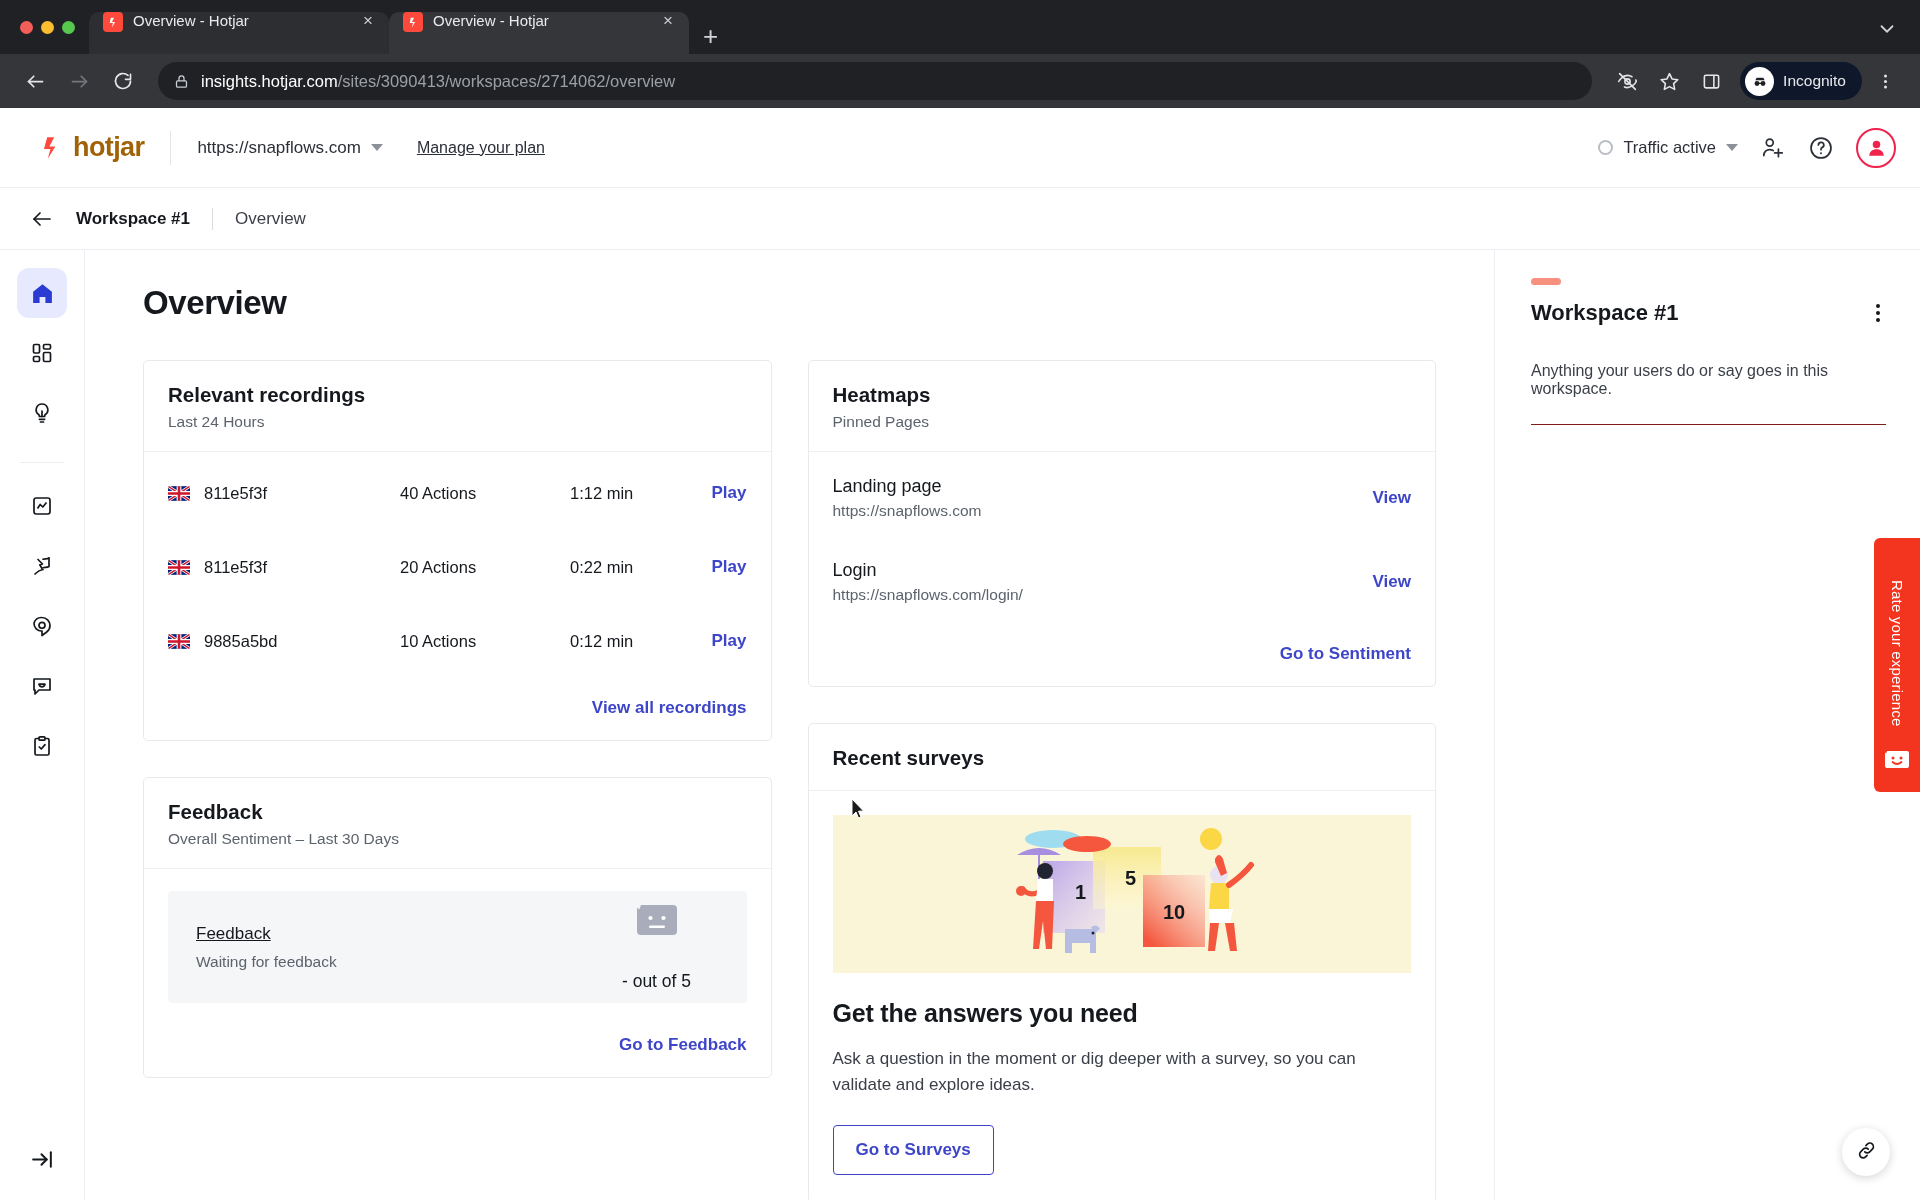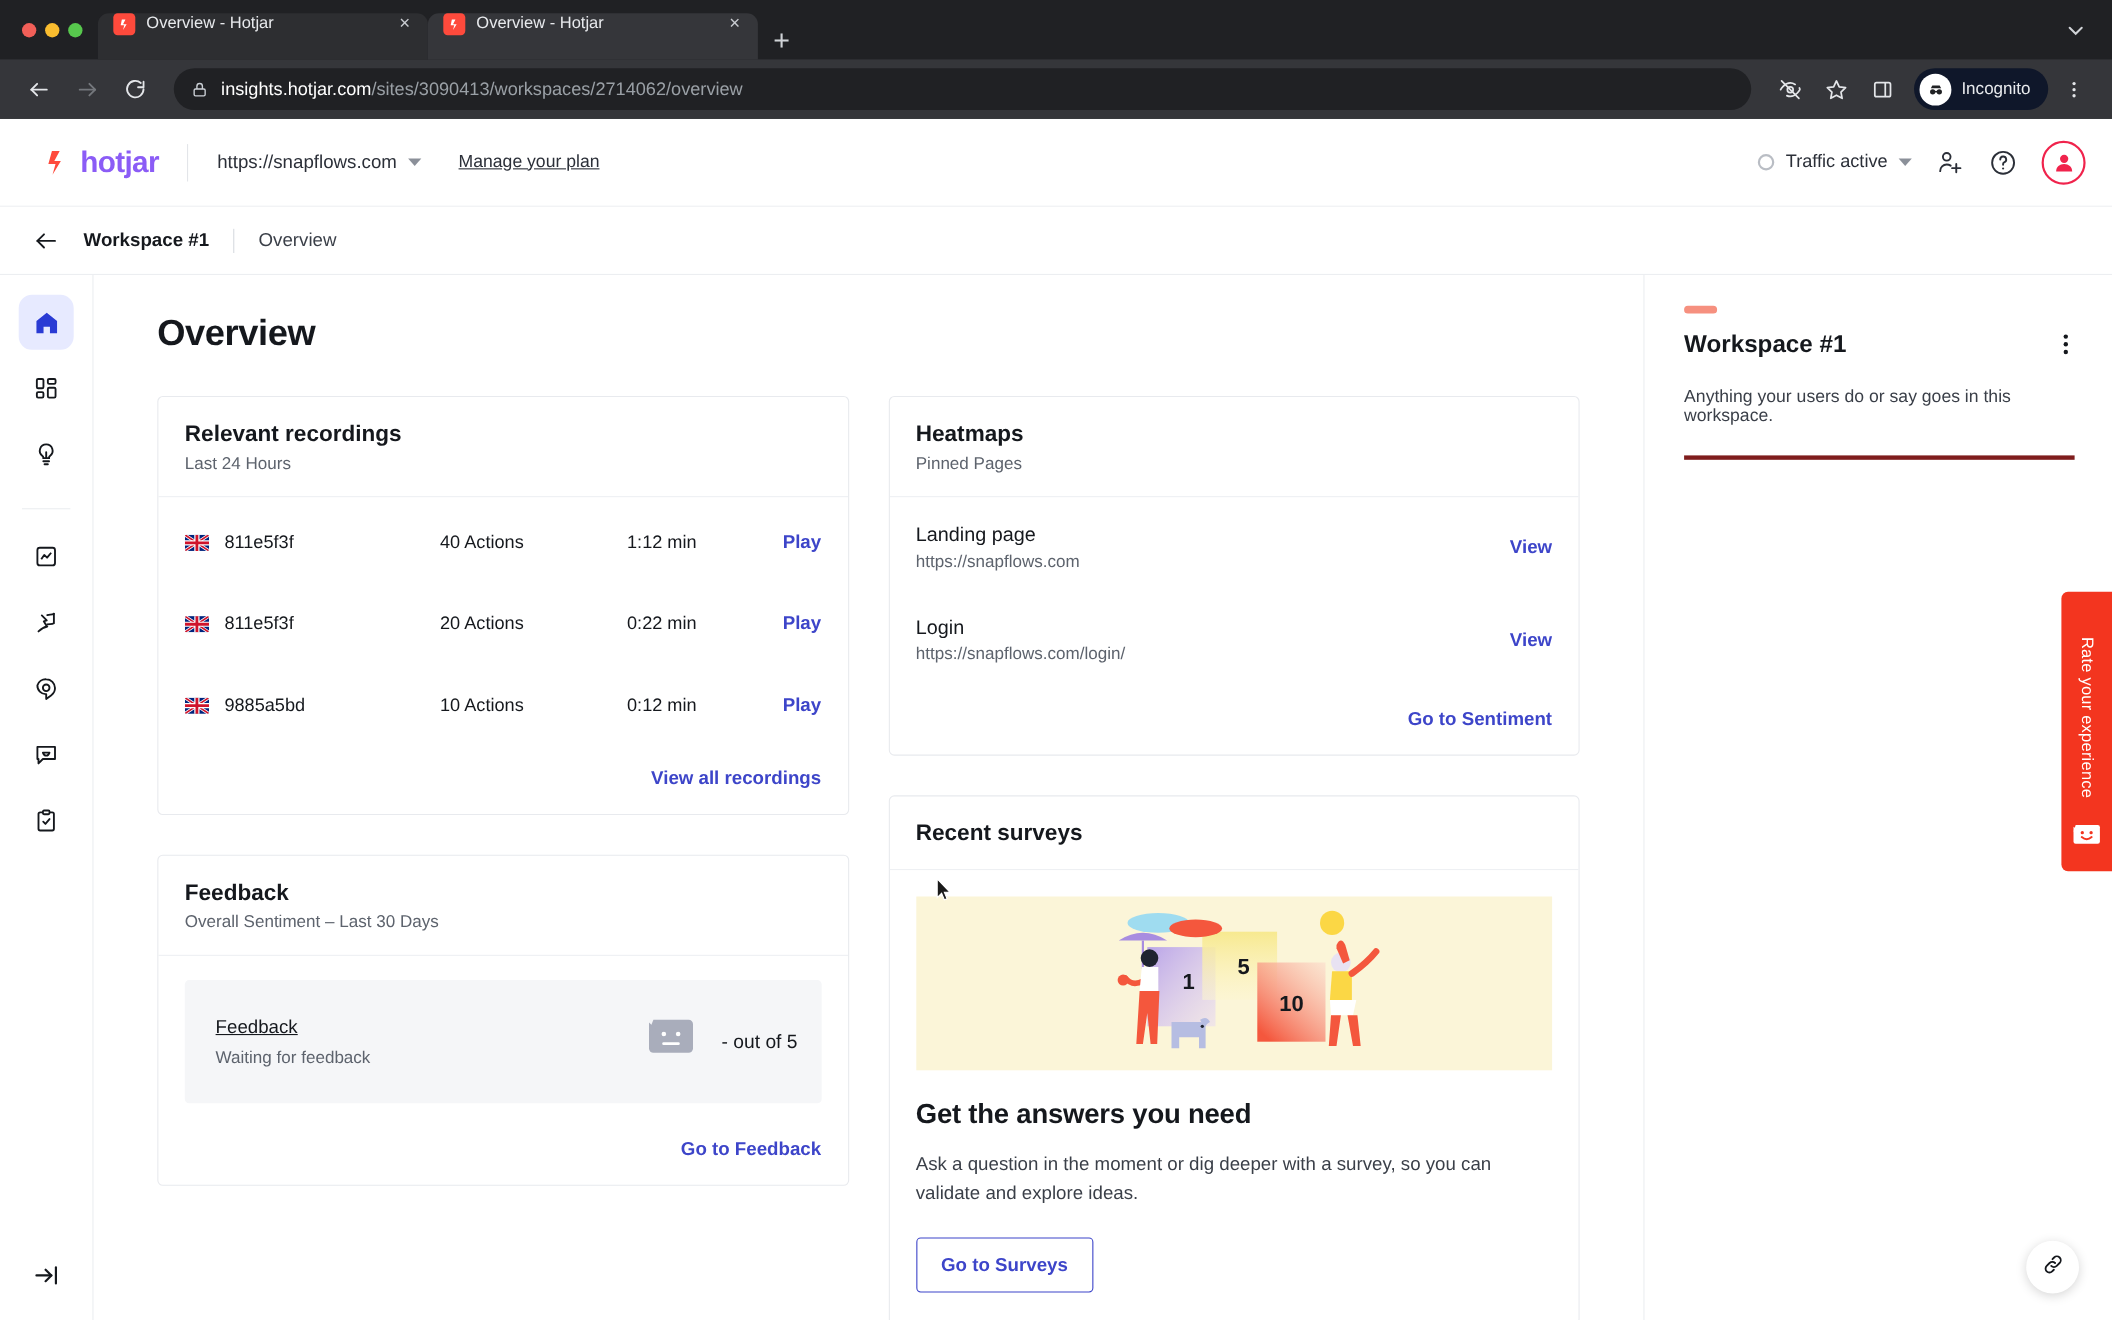--- a/index.html
+++ b/index.html
@@ -59,21 +59,21 @@
   }
   .incog-label { color: #e8eaed; font-size: 15.5px; }
 
   
   .app-header {
     height: 80px; background: #fff; border-bottom: 1px solid #eceef1;
     display: flex; align-items: center; padding: 0 24px 0 38px;
   }
   .logo { display: flex; align-items: center; gap: 9px; }
   .logo-mark { width: 26px; height: 26px; display:block; }
-  .logo-text { font-size: 27px; font-weight: 700; letter-spacing: -0.6px; color: #8b5cf6; }
+  .logo-text { font-size: 27px; font-weight: 700; letter-spacing: -0.6px; color: #a16207; }
   .hdr-divider { width: 1px; height: 34px; background: #e3e5e9; margin: 0 26px; }
   .site-select { display: flex; align-items: center; gap: 10px; font-size: 17px; color: #2b2f38; }
   .caret { width:0; height:0; border-left:6px solid transparent; border-right:6px solid transparent; border-top:7px solid #8b9099; }
   .manage-plan { margin-left: 34px; font-size: 16px; color: #2b2f38; text-decoration: underline; }
   .hdr-right { margin-left: auto; display: flex; align-items: center; gap: 22px; }
   .traffic-active { display: flex; align-items: center; gap: 10px; font-size: 16.5px; color: #2b2f38; }
   .traffic-ring { width: 15px; height: 15px; border-radius: 50%; border: 2.5px solid #b9bdc4; }
   .hdr-ic { color: #2b2f38; display:flex; align-items:center; }
   .avatar-btn {
     width: 40px; height: 40px; border-radius: 50%; background: #fff;
@@ -125,42 +125,42 @@
   .hm-row { display: flex; align-items: center; height: 84px; }
   .hm-left { flex: 1; }
   .hm-name { font-size: 18px; color: #15181d; }
   .hm-url { font-size: 15.5px; color: #5d636d; margin-top: 5px; }
 
   
   .fb-panel { background: #f5f6f8; border-radius: 4px; display: flex; align-items: stretch; margin: 18px 0 12px; height: 112px; }
   .fb-left { flex: 1; display: flex; flex-direction: column; justify-content: center; padding-left: 28px; }
   .fb-label { font-size: 17px; color: #15181d; text-decoration: underline; }
   .fb-wait { font-size: 15.5px; color: #5d636d; margin-top: 9px; }
-  .fb-right { width: 180px; display: flex; flex-direction: row; align-items: center; justify-content: center; gap: 24px; }
+  .fb-right { width: 180px; display: flex; flex-direction: column; align-items: center; justify-content: center; gap: 24px; }
   .fb-face { width: 44px; height: 40px; }
   .fb-score { font-size: 17.5px; color: #15181d; font-weight: 400; }
 
   
   .survey-hero { height: 158px; background: #fbf5d8; margin: 0; display: flex; align-items: center; justify-content: center; overflow: hidden; }
   .survey-h2 { font-size: 25px; font-weight: 700; color: #15181d; margin: 26px 0 18px; letter-spacing: -0.2px; }
   .survey-p { font-size: 17px; line-height: 1.55; color: #3a3f48; }
   .btn-outline {
     display: inline-block; margin-top: 26px; padding: 14px 22px;
     border: 1.5px solid #3d45c9; border-radius: 4px; color: #3d45c9;
     font-size: 17px; font-weight: 700; background: #fff;
   }
 
   
   .rpanel { width: 426px; flex: 0 0 426px; border-left: 1px solid #eceef1; padding: 28px 34px 0 36px; }
   .rp-accent { width: 30px; height: 7px; border-radius: 4px; background: #f6907f; margin-bottom: 13px; }
   .rp-titlerow { display: flex; align-items: center; justify-content: space-between; }
   .rp-title { font-size: 22px; font-weight: 700; color: #15181d; }
   .rp-kebab { display: flex; flex-direction: column; gap: 3px; align-items: center; padding: 6px; }
   .kd { width: 4px; height: 4px; border-radius: 50%; background: #15181d; }
-  .rp-desc { font-size: 16px; color: #3a3f48; margin-top: 24px; padding-bottom: 26px; border-bottom: 4px solid #7f1d1d; }
+  .rp-desc { font-size: 16px; color: #3a3f48; margin-top: 34px; padding-bottom: 26px; border-bottom: 1px solid #7f1d1d; }
 
   
   .rate-tab {
     position: absolute; right: 0; top: 538px; width: 46px; height: 254px;
     background: #f3351f; border-radius: 6px 0 0 6px;
     display: flex; flex-direction: column; align-items: center; justify-content: space-between;
     padding: 18px 0 14px;
   }
   .rate-text {
     writing-mode: vertical-rl; color: #fff; font-size: 15px; letter-spacing: .2px;

